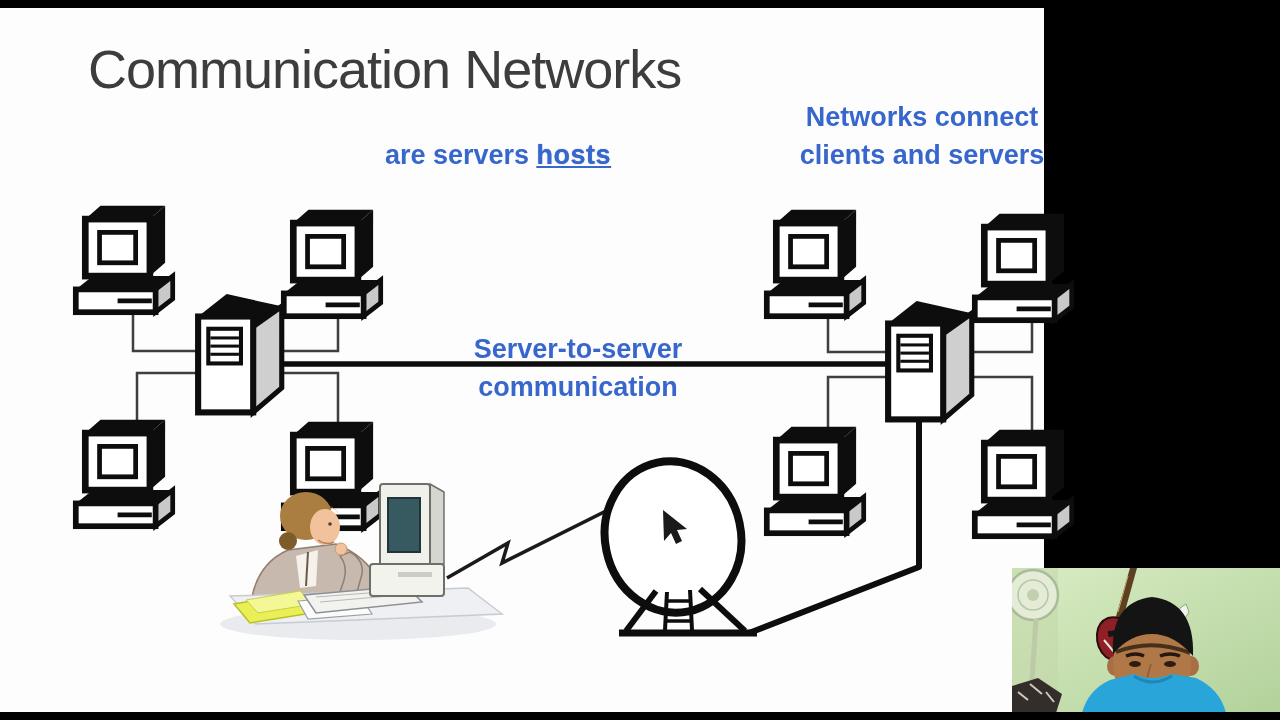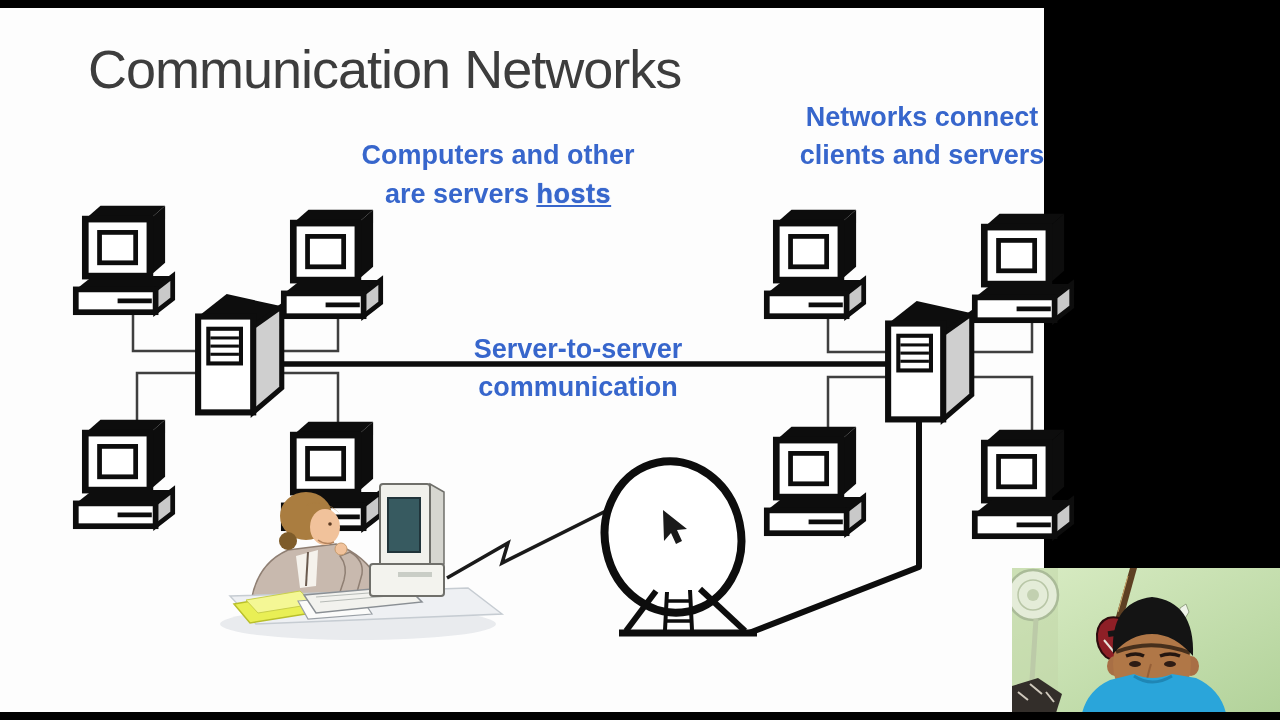--- a/index.html
+++ b/index.html
@@ -26,21 +26,20 @@
 
 <div class="stage">
   <div class="bar top"></div>
   <div class="bar bottom"></div>
 
   <div class="slide">
 
     <h1 class="title">Communication Networks</h1>
 
     <div class="note hosts">
-      <div>Computers and other</div>
       <div><span>are servers </span><span class="em">hosts</span></div>
     </div>
 
     <div class="note clients">
       <div>Networks connect</div>
       <div>clients and servers</div>
     </div>
 
     <div class="note link">
       <div>Server-to-server</div>

